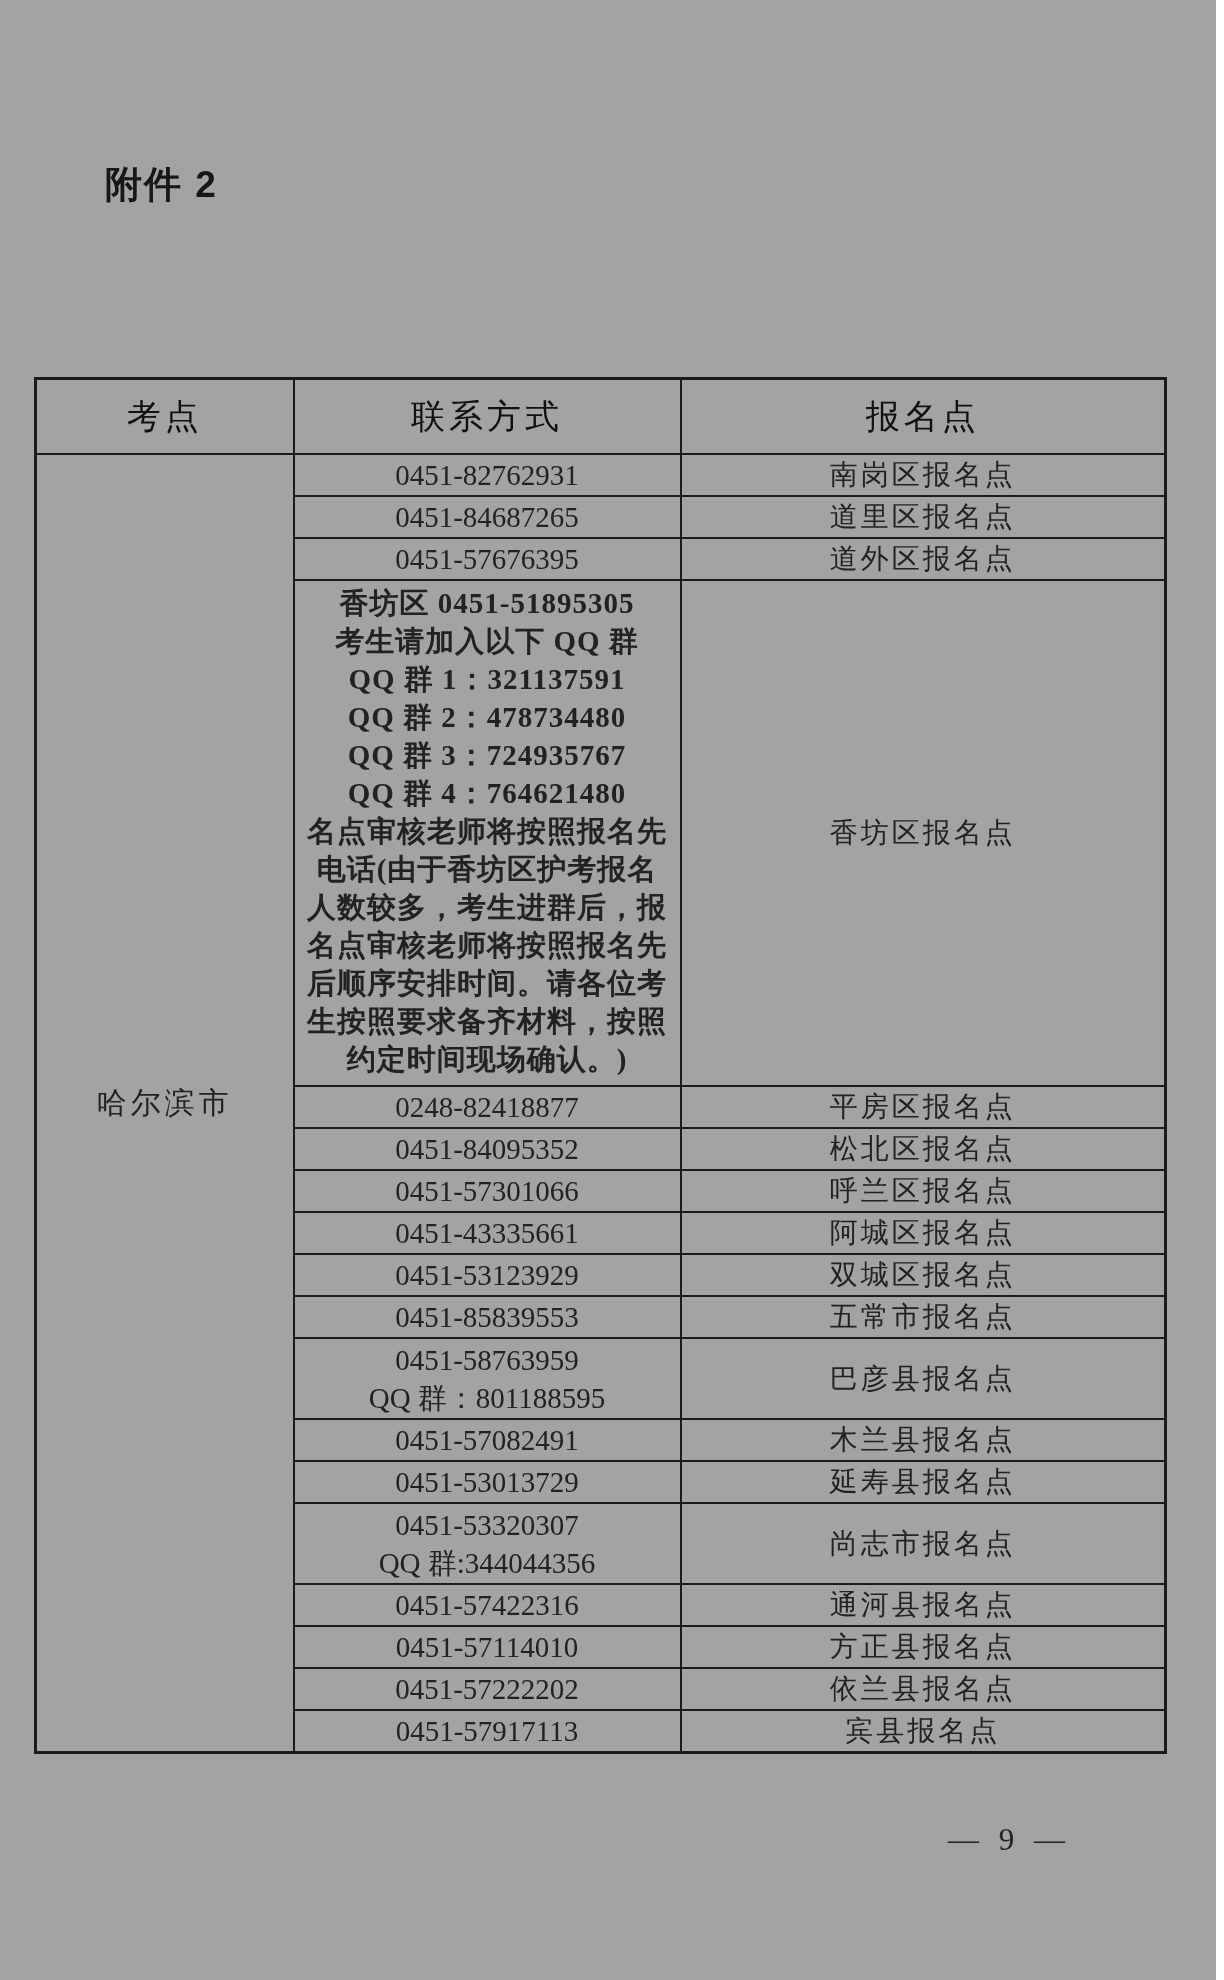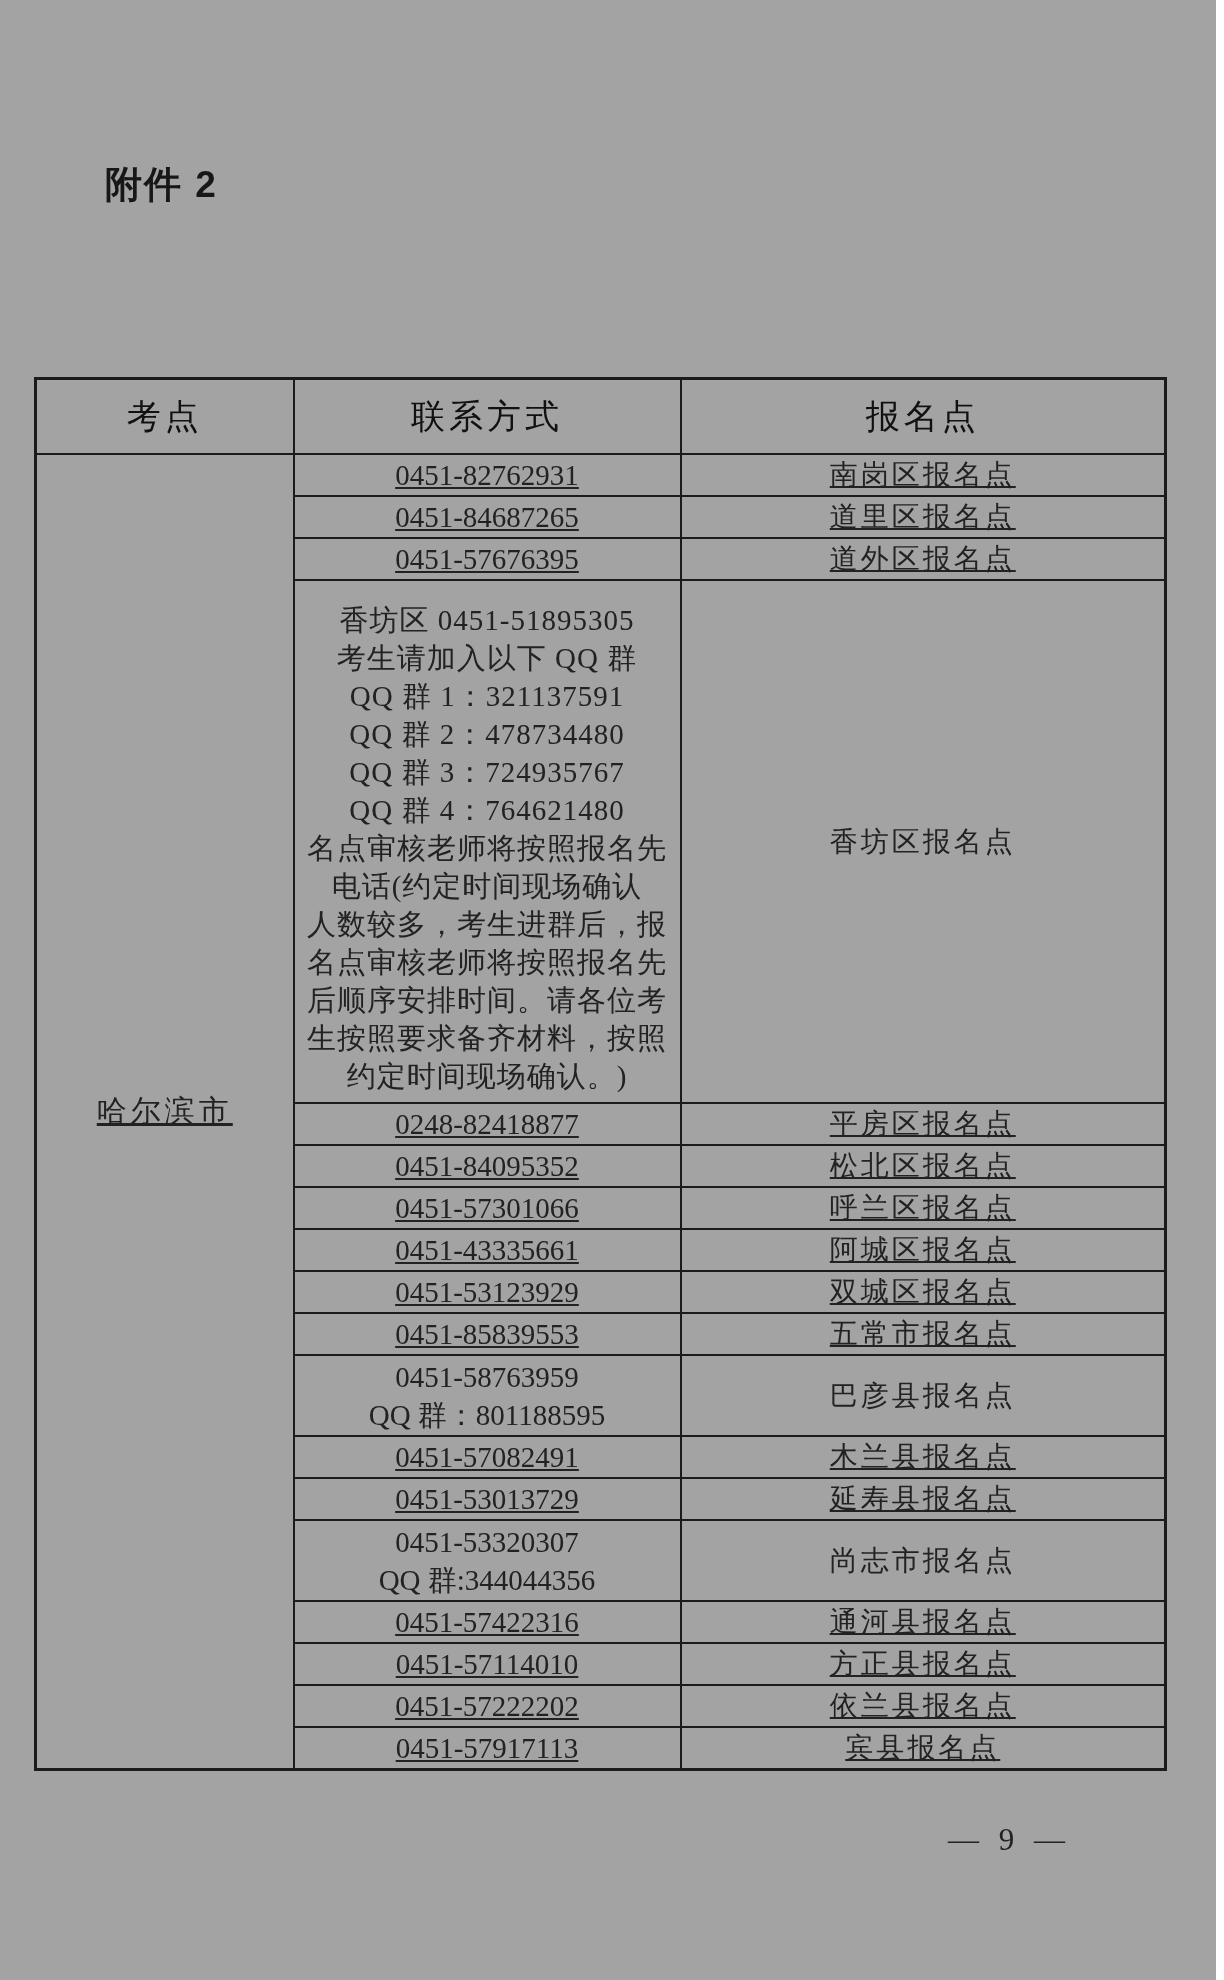--- a/index.html
+++ b/index.html
@@ -76,27 +76,27 @@
     letter-spacing: 3px;
     font-size: 28px;
   }
   .contact-line {
     line-height: 38px;
     min-height: 38px;
     white-space: nowrap;
   }
   tr.std-row td {
     height: 40px;
-    text-decoration: underline;
   }
   tr.two-line-row td {
     height: 79px;
   }
   td.contact-cell.big {
-    padding: 21px 0 6px 0;
+    padding: 4px 0 6px 0;
+    font-weight: bold;
   }
   td.contact-cell.big .contact-line {
     line-height: 37.5px;
     letter-spacing: 1px;
   }
   .page-number {
     position: absolute;
     top: 1822px;
     left: 948px;
     font-size: 31px;
@@ -148,21 +148,21 @@
         </tr>
         <tr class="big-row">
           <td class="contact-cell big">
             <div class="contact-line">香坊区 0451-51895305</div>
             <div class="contact-line">考生请加入以下 QQ 群</div>
             <div class="contact-line">QQ 群 1：321137591</div>
             <div class="contact-line">QQ 群 2：478734480</div>
             <div class="contact-line">QQ 群 3：724935767</div>
             <div class="contact-line">QQ 群 4：764621480</div>
             <div class="contact-line">名点审核老师将按照报名先</div>
-            <div class="contact-line">电话(约定时间现场确认</div>
+            <div class="contact-line">电话(由于香坊区护考报名</div>
             <div class="contact-line">人数较多，考生进群后，报</div>
             <div class="contact-line">名点审核老师将按照报名先</div>
             <div class="contact-line">后顺序安排时间。请各位考</div>
             <div class="contact-line">生按照要求备齐材料，按照</div>
             <div class="contact-line">约定时间现场确认。)</div>
           </td>
           <td class="site-cell">香坊区报名点</td>
         </tr>
         <tr class="std-row">
           <td class="contact-cell">

